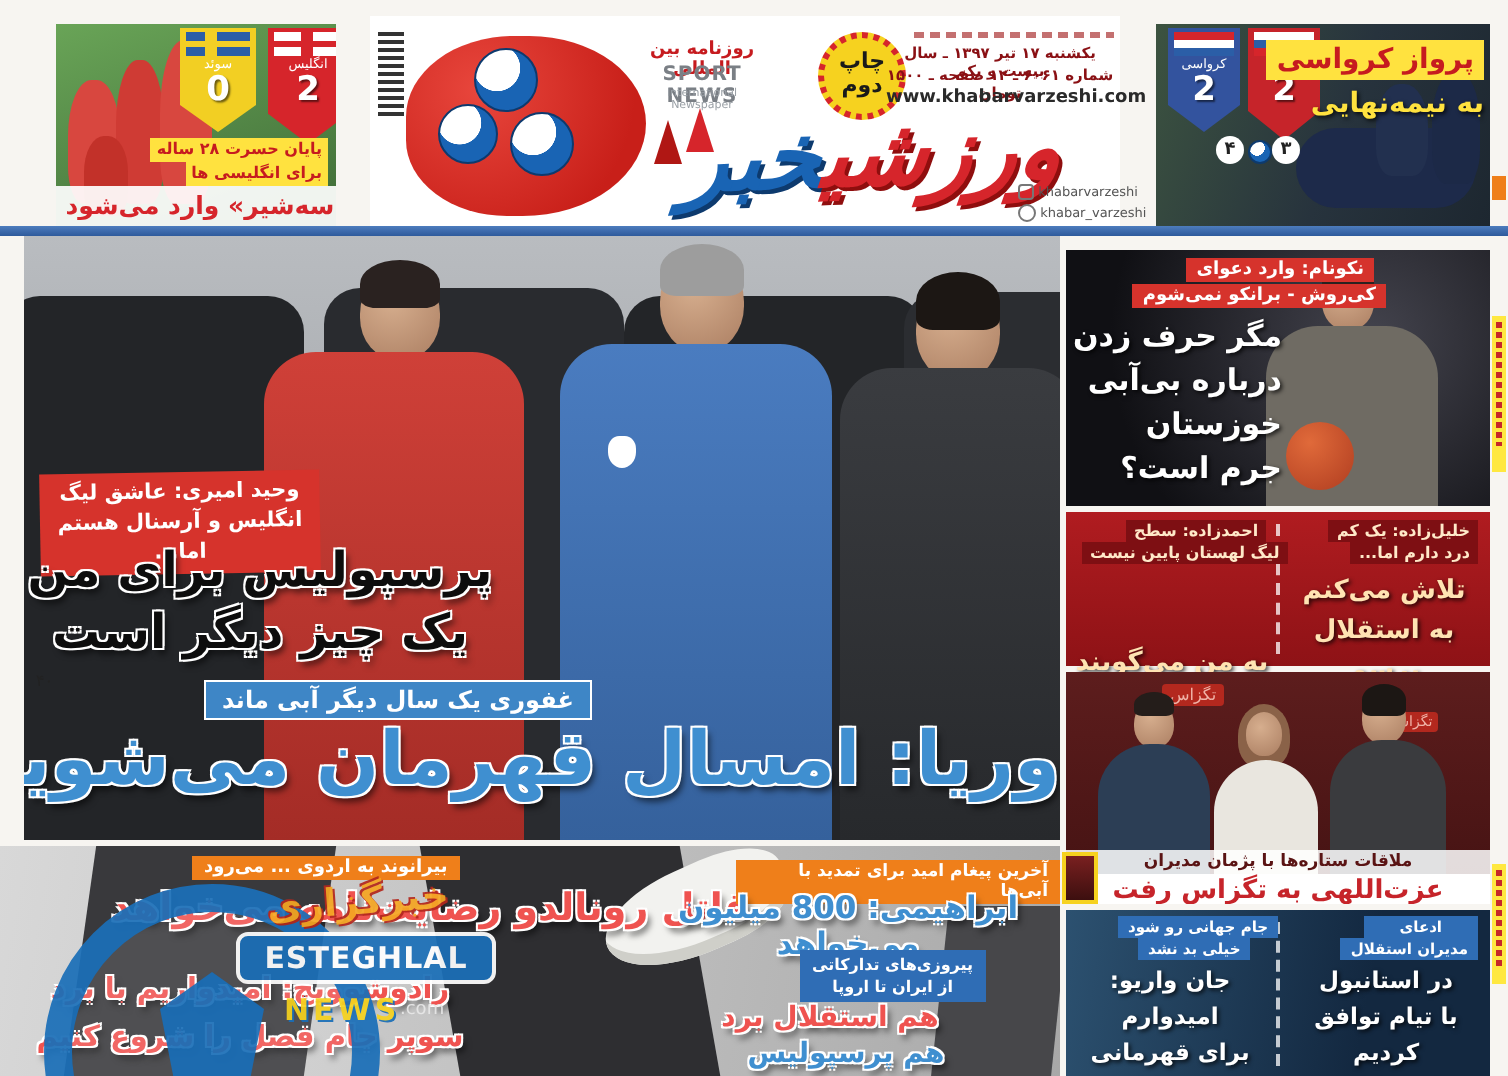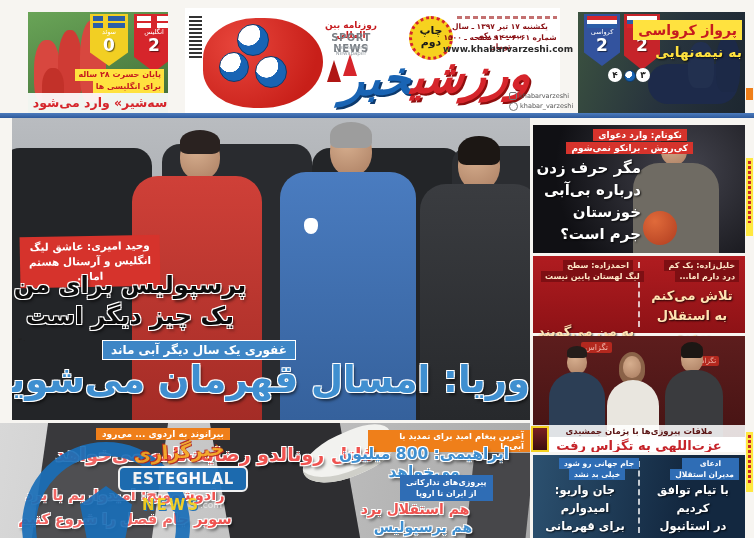--- a/index.html
+++ b/index.html
@@ -206,32 +206,32 @@
       </div>
     <div class="abs torso" style="left:16px;top:36px;width:56px;height:66px;background:#2c3e55;"></div>
     <div class="abs" style="left:86px;top:16px;width:26px;height:32px;border-radius:50% 50% 40% 40%;background:#8a6248;"></div>
     <div class="abs head" style="left:90px;top:20px;width:18px;height:22px;"></div>
     <div class="abs torso" style="left:74px;top:44px;width:52px;height:58px;background:#e9e6df;"></div>
     <div class="abs head" style="left:148px;top:10px;width:22px;height:26px;">
         <div class="hair" style="background:#1c1714;height:60%;"></div>
       </div>
     <div class="abs torso" style="left:132px;top:34px;width:58px;height:68px;background:#3a3b3e;"></div>
 
-    <div class="abs fa" style="left:0;bottom:14px;width:212px;background:rgba(255,255,255,.85);color:#5a1414;font-size:8.5px;font-weight:bold;text-align:center;line-height:13px;">ملاقات پیروزی‌ها با پژمان جمشیدی</div>
+    <div class="abs fa" style="left:0;bottom:14px;width:212px;background:rgba(255,255,255,.85);color:#5a1414;font-size:8.5px;font-weight:bold;text-align:center;line-height:13px;">ملاقات ستاره‌ها با پژمان مدیران</div>
     <div class="abs fa" style="left:0;bottom:-2px;width:212px;background:#fff;color:#c6242a;font-size:13px;font-weight:bold;text-align:center;line-height:17px;">عزت‌اللهی به تگزاس رفت</div>
   </div>
 
   <div class="abs photo" style="left:533px;top:455px;width:212px;height:83px;background:linear-gradient(100deg,#2c5170,#132840 70%);">
     <div class="abs dash-v" style="left:105px;top:6px;height:72px;"></div>
 
     <div class="abs tag-blue fa" style="right:6px;top:3px;font-size:7.5px;padding:1px 18px;">ادعای</div>
     <div class="abs tag-blue fa" style="right:6px;top:14px;font-size:7.5px;padding:1px 5px;">مدیران استقلال</div>
     <div class="abs fa stroke-d" style="right:2px;top:26px;width:100px;text-align:center;color:#fff;font-weight:bold;font-size:11.5px;line-height:18px;">
+      <div>در استانبول</div>
       <div>با تیام توافق کردیم</div>
-      <div>در استانبول</div>
       <div>استقلالی می‌شود</div>
     </div>
 
     <div class="abs tag-blue fa" style="left:26px;top:3px;font-size:7.5px;padding:1px 5px;">جام جهانی رو شود</div>
     <div class="abs tag-blue fa" style="left:36px;top:14px;font-size:7.5px;padding:1px 5px;">خیلی بد نشد</div>
     <div class="abs fa stroke-d" style="left:2px;top:26px;width:100px;text-align:center;color:#fff;font-weight:bold;font-size:11.5px;line-height:18px;">
       <div>جان واریو: امیدوارم</div>
       <div>برای قهرمانی استقلال</div>
 
     </div>

